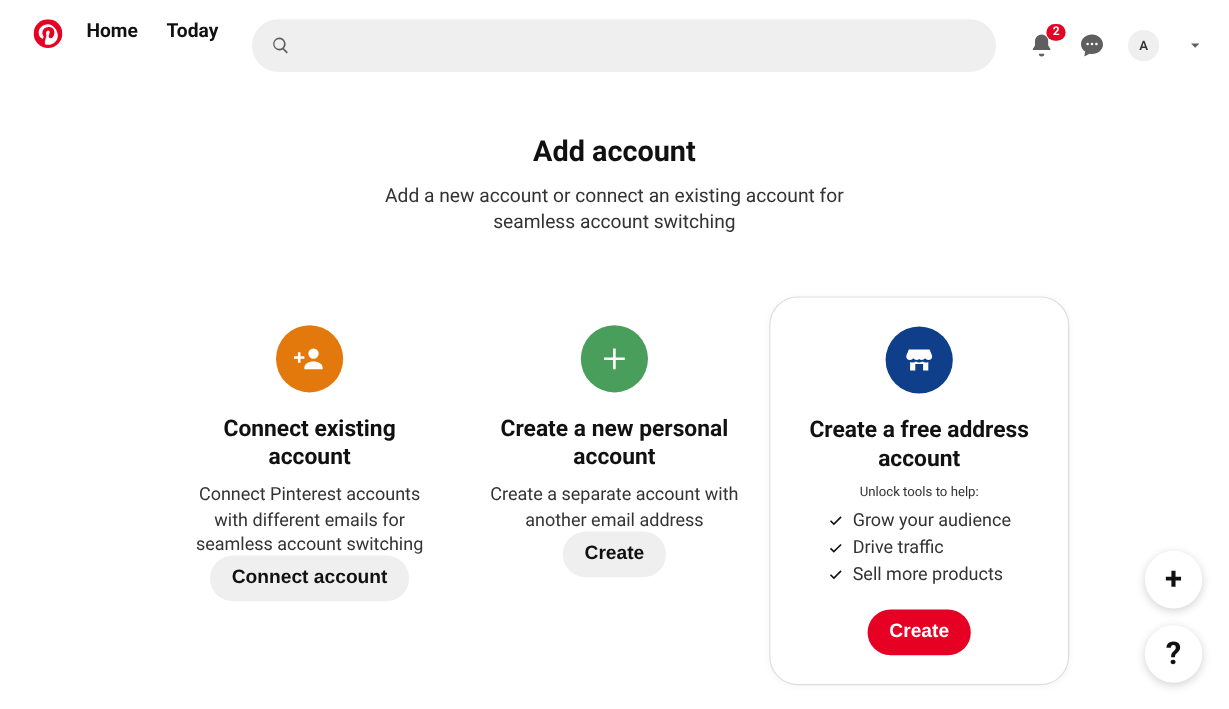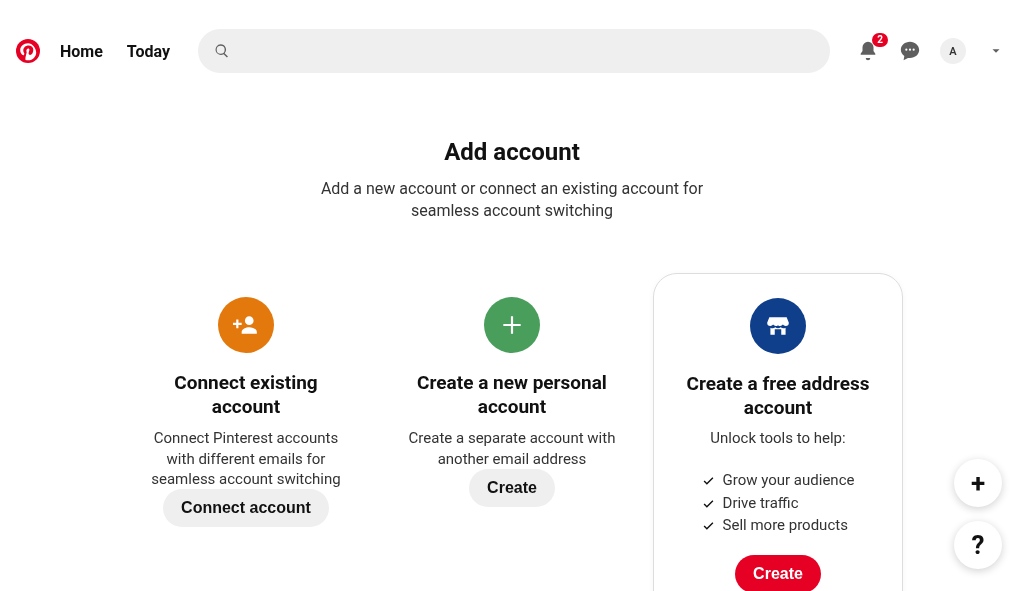--- a/index.html
+++ b/index.html
@@ -9,23 +9,23 @@
     color: #111;
     width: 1024px;
     height: 591px;
     overflow: hidden;
     position: relative;
   }
 
   
   .header {
     display: flex;
-    align-items: center;
-    padding: 29px 16px;
+    padding: 16px 16px;
     gap: 8px;
+    margin-left: 12px;
   }
   .logo {
     width: 24px; height: 24px;
     display: flex; align-items: center; justify-content: center;
     margin-right: 12px;
   }
   .logo svg { width: 24px; height: 24px; }
   .nav-links { display: flex; gap: 24px; margin-right: 20px; }
   .nav-link {
     font-weight: 700;
@@ -101,21 +101,21 @@
   }
   .page-subtitle {
     font-size: 16px;
     color: #333;
     line-height: 1.4;
   }
 
   .cards {
     display: flex;
     justify-content: center;
-    gap: 16px;
+    gap: 4px;
     margin-top: 50px;
     align-items: flex-start;
   }
   .card {
     width: 250px;
     padding: 24px 18px;
     text-align: center;
   }
   .card.highlight {
     border: 1px solid #ddd;
@@ -138,23 +138,23 @@
     line-height: 1.25;
     margin-bottom: 10px;
   }
   .card-desc {
     font-size: 15px;
     color: #333;
     line-height: 1.35;
     margin-bottom: 0;
   }
   .benefits-intro {
-    font-size: 15px;
-    color: #333;
-    margin-bottom: 22px;
+    font-size: 11px;
+    color: #333;
+    margin-bottom: 6px;
   }
   .benefits {
     list-style: none;
     text-align: left;
     display: inline-block;
     margin: 0 auto 18px;
   }
   .benefits li {
     font-size: 15px;
     color: #333;

